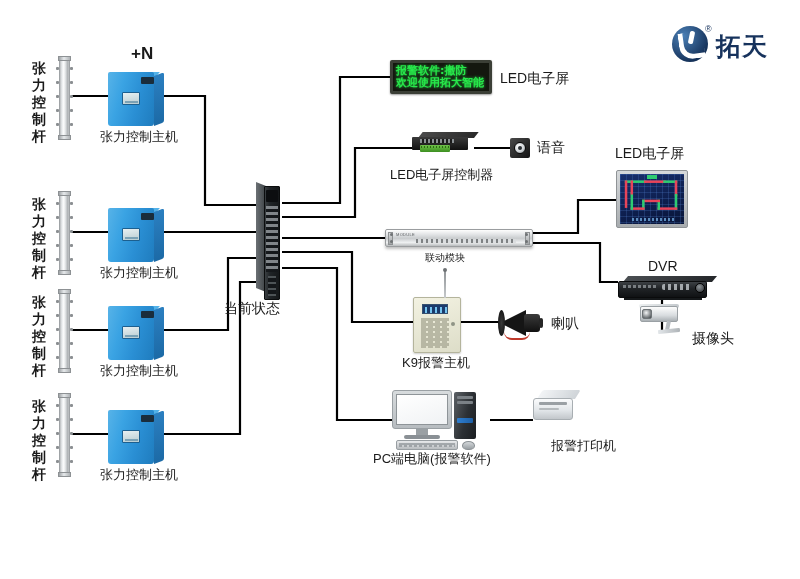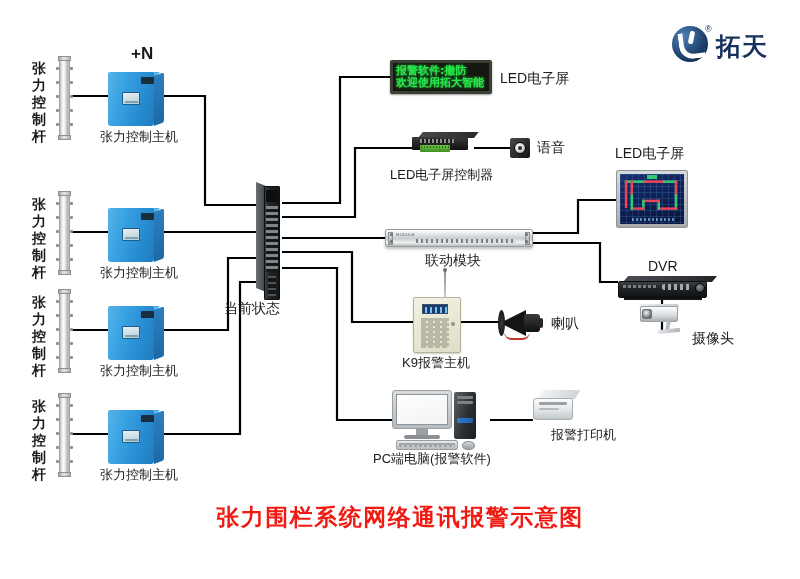--- a/index.html
+++ b/index.html
@@ -339,21 +339,21 @@
   <div class="linkage" style="left:385px;top:229px;">
     <div class="ear l"></div>
       <div class="ear r"></div>
     <div class="scr" style="left:4px;top:3px"></div>
       <div class="scr" style="left:4px;bottom:3px"></div>
     <div class="scr" style="right:4px;top:3px"></div>
       <div class="scr" style="right:4px;bottom:3px"></div>
     <div class="txt">MODULE</div>
     <div class="strip"></div>
   </div>
-  <div class="lbl" style="left:425px;top:252px;font-size:14px;">联动模块</div>
+  <div class="lbl" style="left:425px;top:252px;font-size:10px;">联动模块</div>
 
   <div class="k9" style="left:413px;top:297px;">
     <div class="ant"></div>
     <div class="disp"></div>
     <div class="keys"></div>
     <div class="led"></div>
   </div>
   <div class="lbl" style="left:402px;top:356px;font-size:13px;">K9报警主机</div>
 
   <div class="horn" style="left:500px;top:308px;">
@@ -379,21 +379,21 @@
     <div class="mouse"></div>
   </div>
   <div class="lbl" style="left:373px;top:452px;font-size:13px;">PC端电脑(报警软件)</div>
 
   <div class="printer" style="left:533px;top:390px;">
     <div class="top"></div>
       <div class="body"></div>
       <div class="slot"></div>
       <div class="slot2"></div>
   </div>
-  <div class="lbl" style="left:551px;top:428px;font-size:13px;">报警打印机</div>
+  <div class="lbl" style="left:551px;top:439px;font-size:13px;">报警打印机</div>
 
   <div class="lbl" style="left:615px;top:145px;font-size:14px;">LED电子屏</div>
   <div class="ledmap" style="left:616px;top:170px;">
     <div class="scr">
       <div class="grid"></div>
       <div class="cap"></div>
       <svg viewBox="0 0 66 52" style="position:absolute;inset:0;width:100%;height:100%;">
         <g stroke-width="2.6" fill="none" stroke-linecap="square">
           <path d="M6,8 H26" stroke="#2ecc71"></path>
           <path d="M26,8 H46" stroke="#e8455a"></path>
@@ -432,15 +432,14 @@
       <div class="base"></div>
   </div>
   <div class="lbl" style="left:692px;top:330px;font-size:14px;">摄像头</div>
 
   <div class="logo" style="left:672px;top:26px;width:120px;height:40px;">
     <div class="mark"></div>
     <div class="reg">®</div>
     <div class="name">拓天</div>
   </div>
 
-  <div class="title" style="top:502px;">张力围栏系统网络通讯报警示意图</div>
 
 </div>
 
 </body></html>

